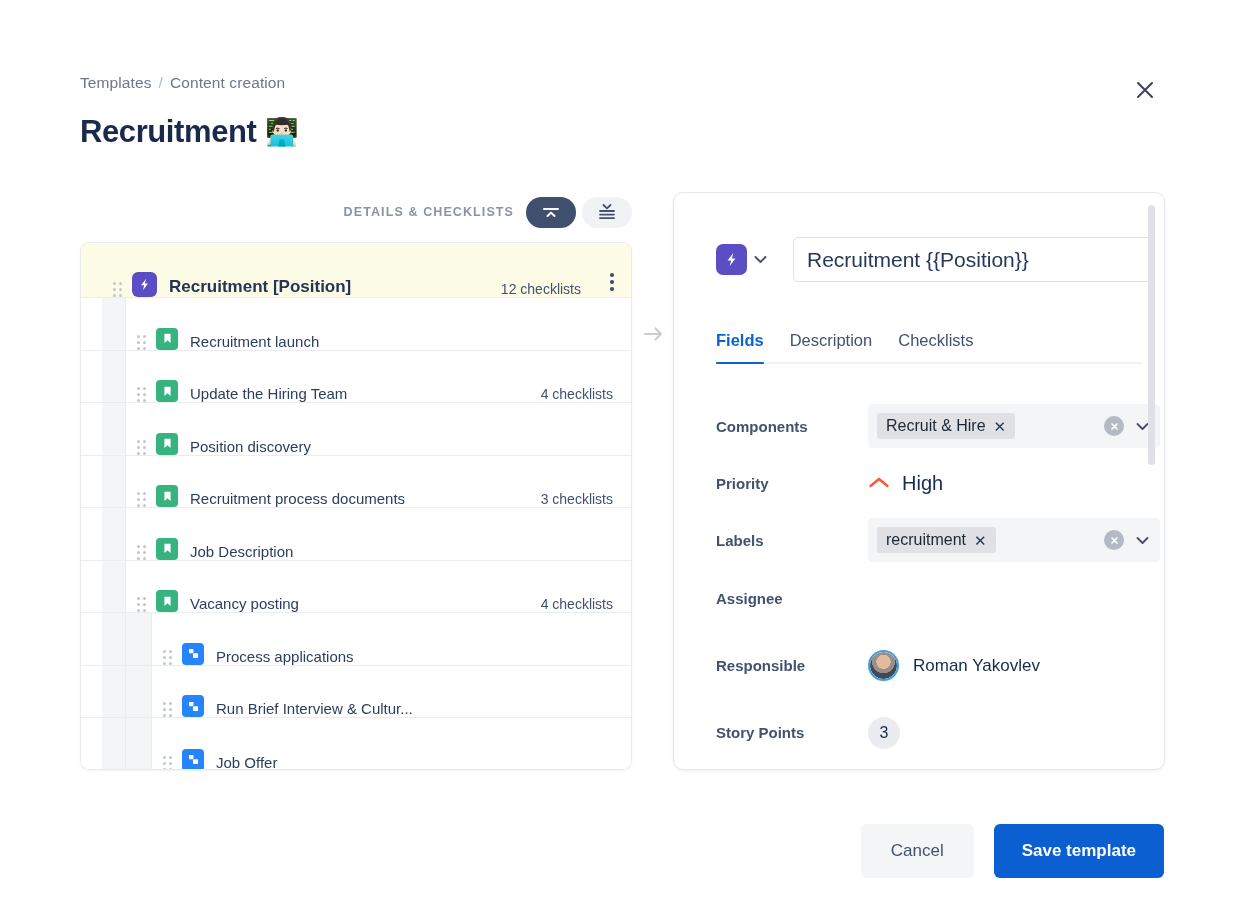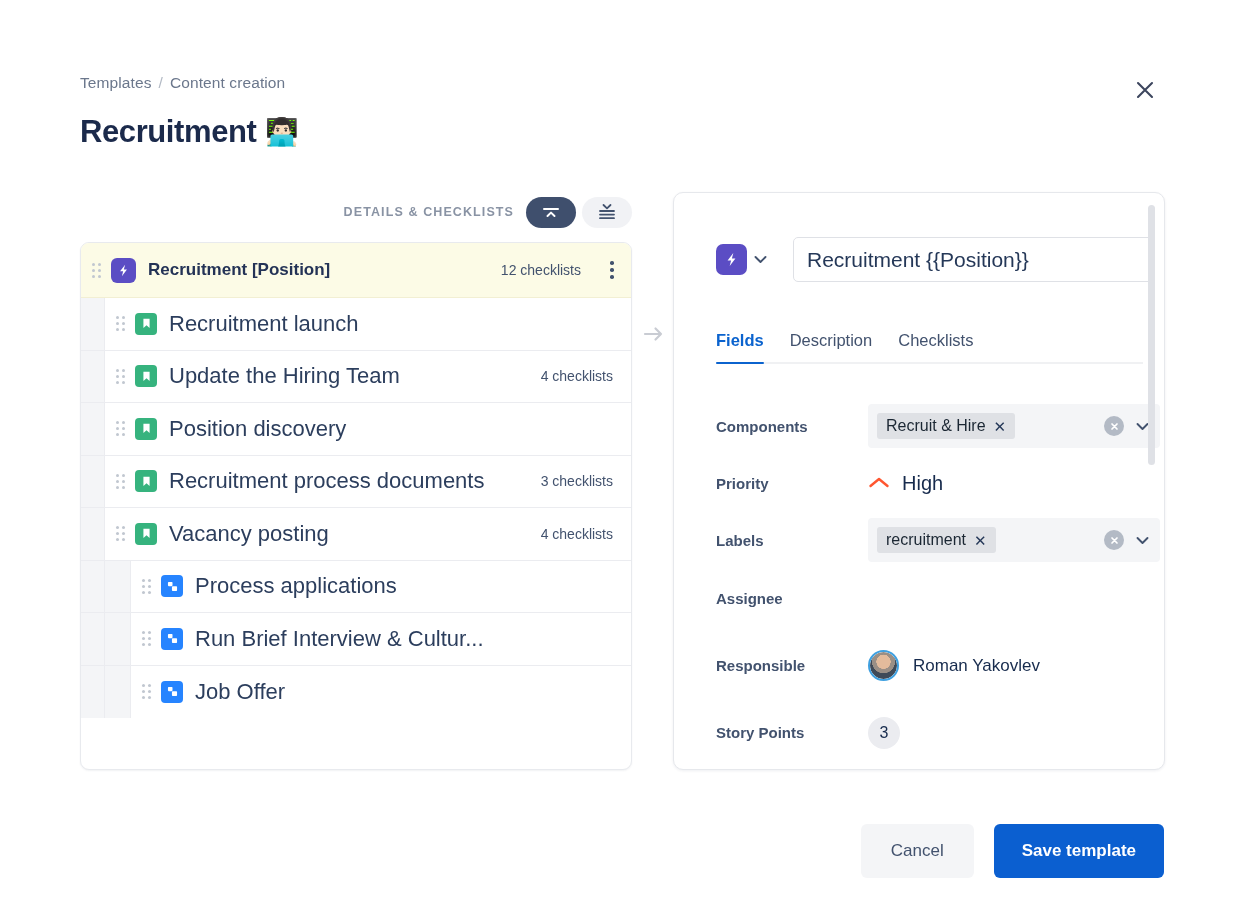--- a/index.html
+++ b/index.html
@@ -82,25 +82,26 @@
     background: #ffffff;
     border: 1px solid #e8eaee;
     border-radius: 9px;
     overflow: hidden;
     box-shadow: 0 1px 2px rgba(9,30,66,.06);
   }
   .tree-rows { position: relative; }
 
   .row {
     position: relative;
-    display: flex; align-items: center;
+    display: flex; align-items: flex-end;
     height: 52.5px;
     background: #ffffff;
     border-bottom: 1px solid #ebecf0;
     cursor: pointer;
+    padding-left: 21px;
   }
   .row.epic {
     background: #fcfbe6;
     border-bottom: 1px solid #f2efd3;
     height: 55px;
   }
   .row.last { border-bottom: none; }
 
   
   .gutter {
@@ -131,21 +132,21 @@
     width: 22px; height: 22px; border-radius: 4px;
     display: flex; align-items: center; justify-content: center;
     margin-right: 12px;
   }
   .type-icon.epic { background: #5b4dc4; width: 25px; height: 25px; border-radius: 6px; }
   .type-icon.story { background: #36b37e; }
   .type-icon.subtask { background: #2684ff; }
 
   .row-title {
     flex: 1 1 auto;
-    font-size: 22px;
+    font-size: 15px;
     color: #2c3e5d;
     white-space: nowrap; overflow: hidden; text-overflow: ellipsis;
     padding-right: 12px;
   }
   .row.epic .row-title { font-weight: 700; font-size: 17px; color: #243356; }
 
   .row-meta {
     flex: 0 0 auto;
     font-size: 14px; color: #42526e;
     margin-right: 18px;
@@ -458,20 +459,39 @@
               <i></i>
             </span>
           </div>
           <span class="type-icon story">
             <svg viewBox="0 0 16 16" width="13" height="13">
               <path d="M4.2 2.2 H11.8 V13.6 L8 10.2 L4.2 13.6 Z" fill="#ffffff"></path>
             </svg>
           </span>
           <div class="row-title">Recruitment process documents</div>
           <div class="row-meta">3 checklists</div>
+        </div>
+        <div class="row">
+          <div class="gutter g1"></div>
+          <div class="drag-handle">
+            <span class="dots">
+              <i></i>
+              <i></i>
+              <i></i>
+              <i></i>
+              <i></i>
+              <i></i>
+            </span>
+          </div>
+          <span class="type-icon story">
+            <svg viewBox="0 0 16 16" width="13" height="13">
+              <path d="M4.2 2.2 H11.8 V13.6 L8 10.2 L4.2 13.6 Z" fill="#ffffff"></path>
+            </svg>
+          </span>
+          <div class="row-title">Job Description</div>
         </div>
         <div class="row">
           <div class="gutter g1"></div>
           <div class="drag-handle">
             <span class="dots">
               <i></i>
               <i></i>
               <i></i>
               <i></i>
               <i></i>

